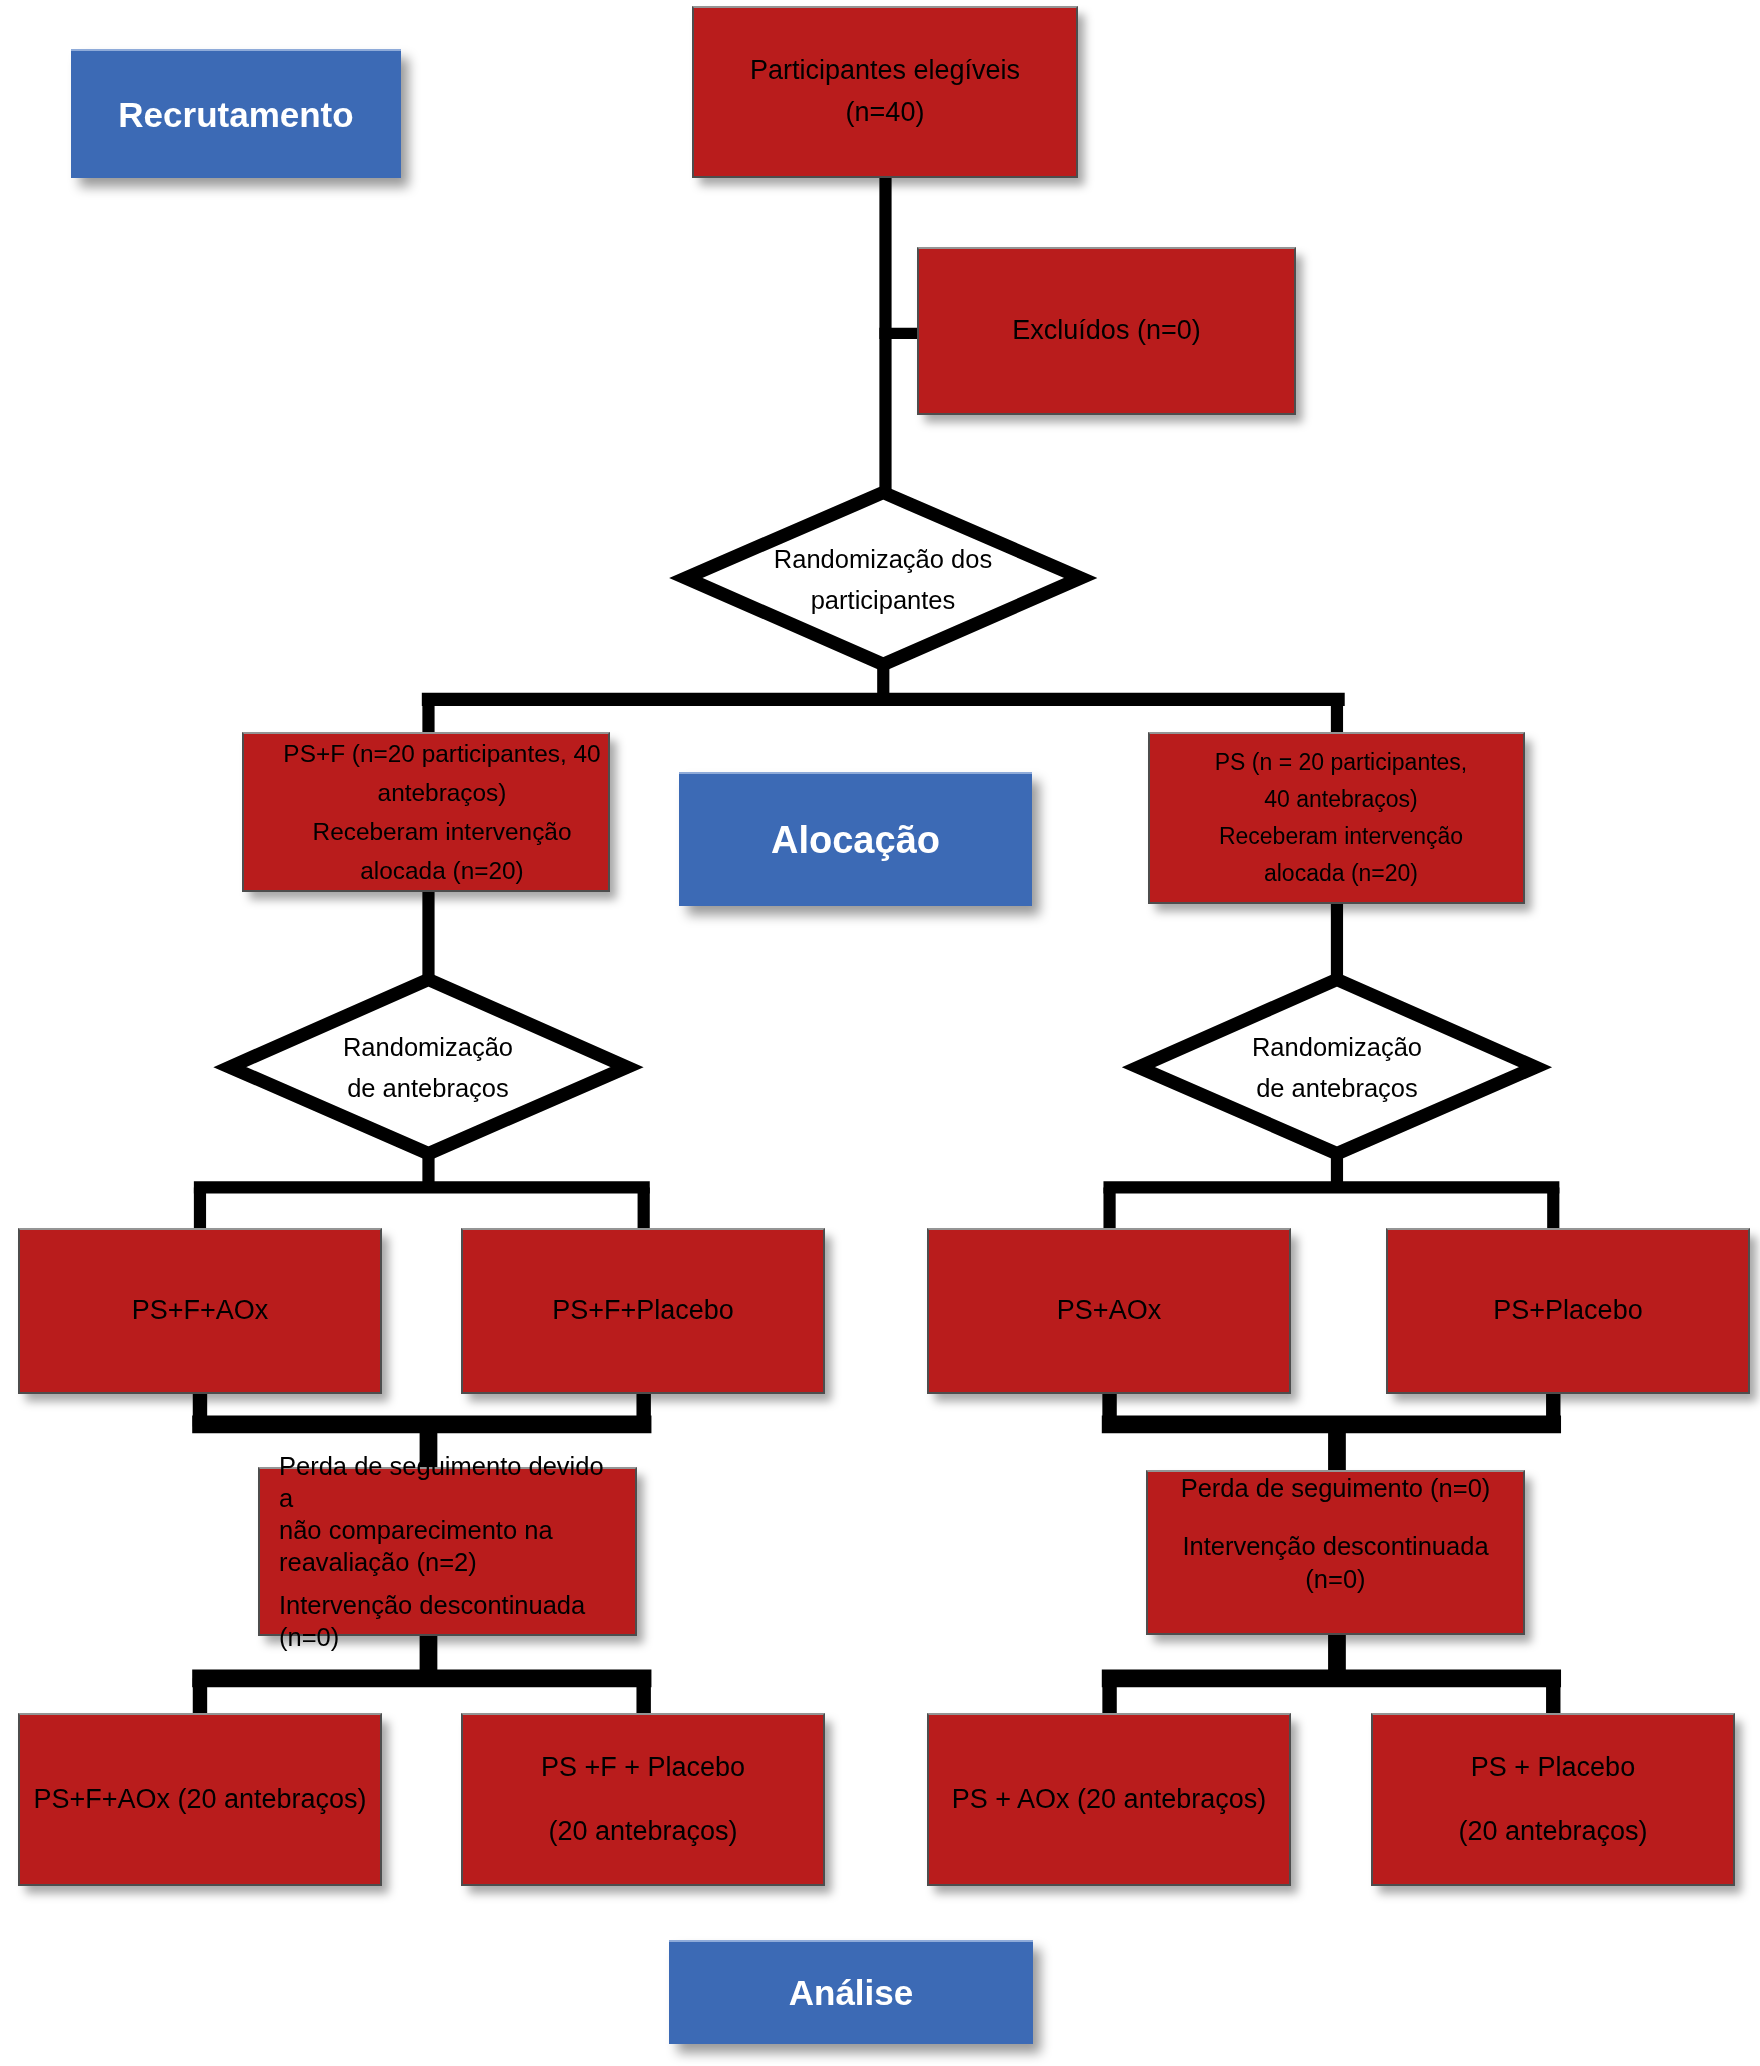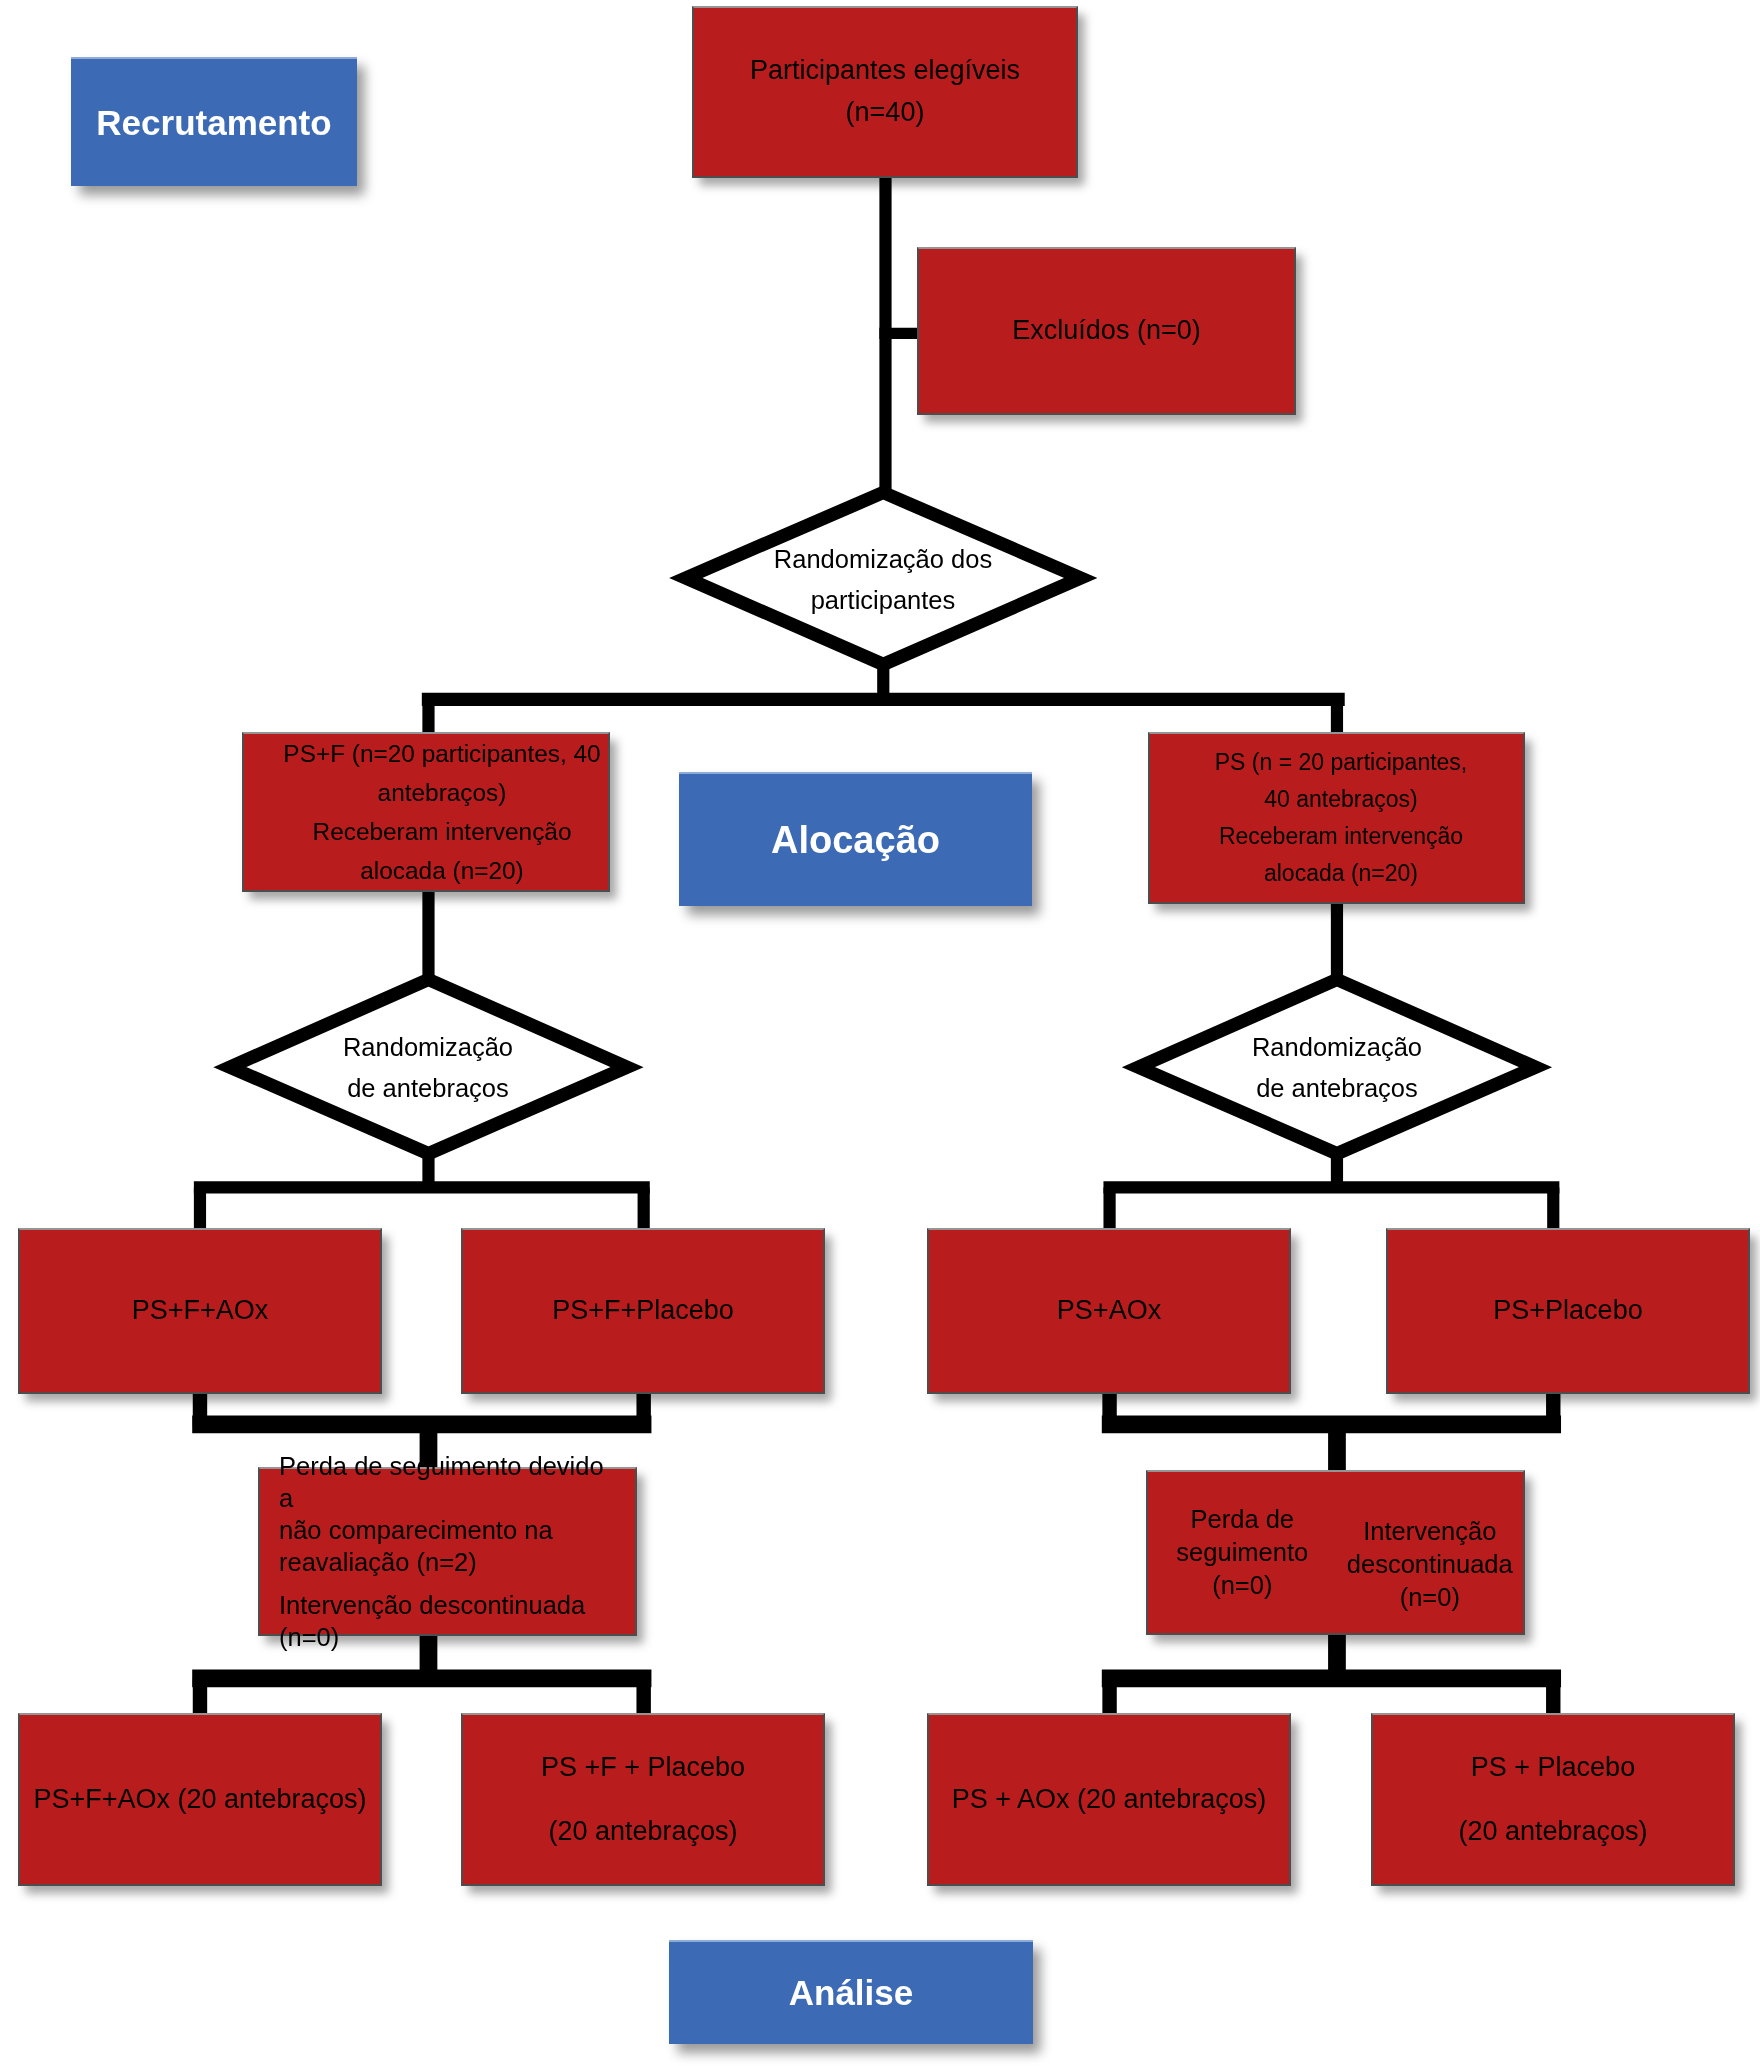--- a/index.html
+++ b/index.html
@@ -38,28 +38,28 @@
   #allocR     { left:1148px; top:732px; width:377px; height:172px; font-size:23px; line-height:1.6;padding-left:9px; }
   #arm1 { left:18px;   top:1228px; width:364px; height:166px; }
   #arm2 { left:461px;  top:1228px; width:364px; height:166px; }
   #arm3 { left:927px; top:1228px; width:364px; height:166px; }
   #arm4 { left:1371px; top:1228px; width:364px; height:166px;margin-left:15px; }
   #fuL  { left:258px;  top:1467px; width:379px; height:169px;
           flex-direction:column; align-items:flex-start; justify-content:center;
           text-align:left; padding:11px 19px; font-size:25.5px; line-height:1.26; }
   #fuL .p2 { margin-top:11px; }
   #fuR  { left:1146px; top:1470px; width:379px; height:165px;
-          flex-direction:row; justify-content:center; font-size:25.5px; line-height:1.3; }
+          flex-direction:column; justify-content:flex-start; font-size:25.5px; line-height:1.3; }
   #fuR .p2 { margin-top:24.4px; }
   #anl1 { left:18px;   top:1713px; width:364px; height:173px; }
   #anl2 { left:461px;  top:1713px; width:364px; height:173px; line-height:2.35; }
   #anl3 { left:927px; top:1713px; width:364px; height:173px; }
   #anl4 { left:1371px; top:1713px; width:364px; height:173px; line-height:2.35; }
 
-  #stage-recruitment { left:71px;  top:49px;   width:286px; height:129px;margin-top:8px; }
+  #stage-recruitment { left:71px;  top:49px;   width:330px; height:129px; }
   #stage-allocation  { left:679px; top:772px; width:353px; height:134px; font-size:38px; }
   #stage-followup    { left:702px; top:1488px; width:330px; height:124px; }
   #stage-analysis    { left:669px; top:1940px; width:364px; height:104px; }
 
   #dtext-participants { left:689px; top:527px;  width:388px; height:105px; }
   #dtext-forearms-l   { left:234px;  top:1015px; width:388px; height:105px; }
   #dtext-forearms-r   { left:1143px; top:1015px; width:388px; height:105px; }
 </style>
 </head>
 <body>

